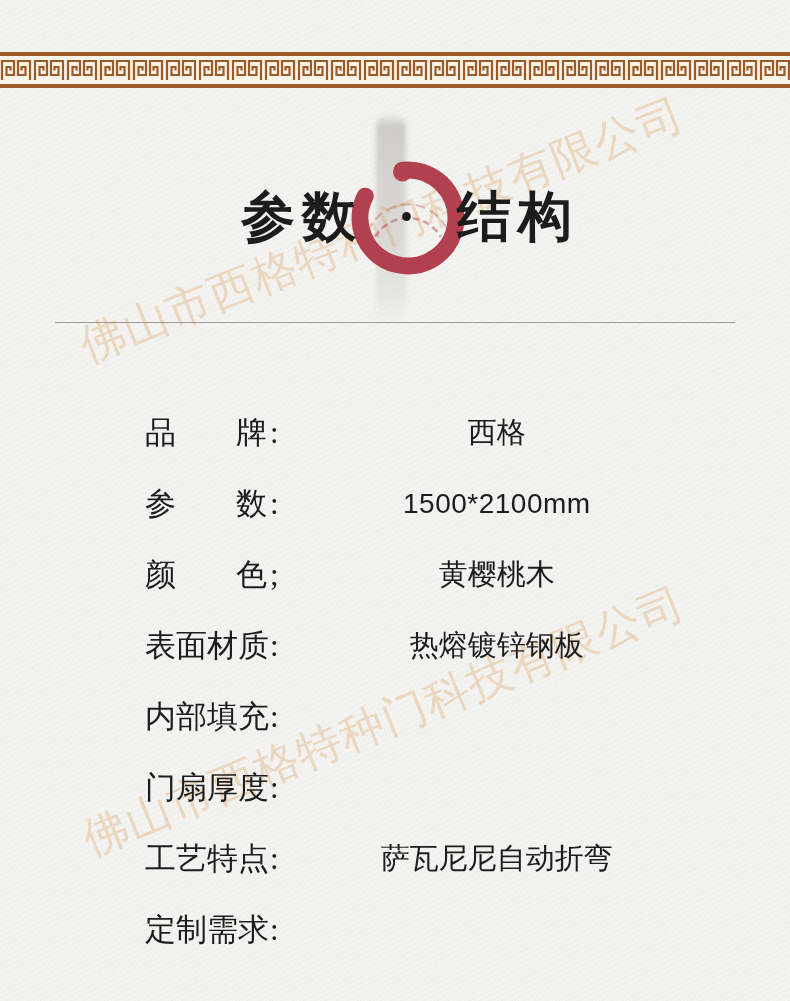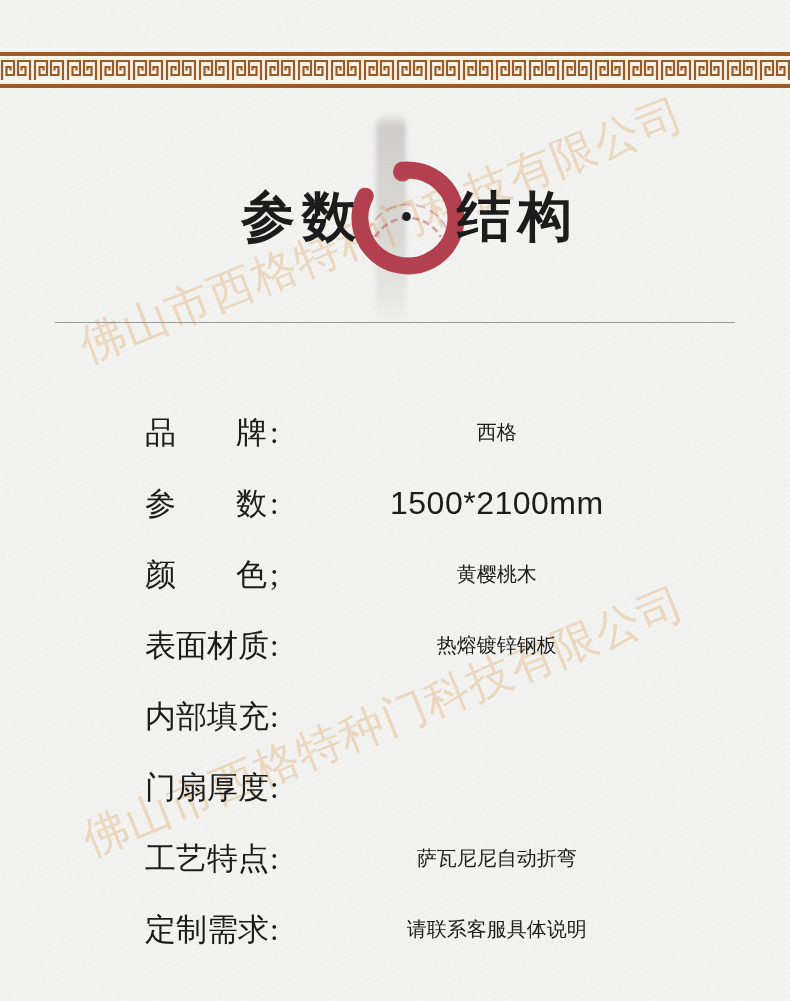--- a/index.html
+++ b/index.html
@@ -72,26 +72,26 @@
   }
   
   .specs{
     position:absolute;left:145px;top:397px;width:560px;z-index:4;
   }
   .spec-row{display:flex;align-items:center;height:71px;}
   .spec-label{flex:0 0 auto;display:flex;align-items:baseline;font-size:31px;}
   .char-spread{display:inline-flex;width:122px;justify-content:space-between;}
   .spec-colon{margin-left:3px;font-size:31px;}
   .spec-value{
-    flex:1 1 auto;text-align:center;font-size:20px;
+    flex:1 1 auto;text-align:center;font-size:29px;
     padding-left:10px;
   }
   .spec-value.ascii{
     font-family:"Liberation Sans","DejaVu Sans",sans-serif;
-    font-size:32px;letter-spacing:0.5px;
+    font-size:28px;letter-spacing:0.5px;
   }
 </style>
 </head>
 <body>
 
 <div class="paper-texture"></div>
 
 <svg class="meander-band" viewBox="0 0 790 36" xmlns="http://www.w3.org/2000/svg">
   <defs>
     <pattern id="mea" x="0" y="4" width="33" height="28" patternUnits="userSpaceOnUse">
@@ -213,16 +213,15 @@
   <div class="spec-row">
     <div class="spec-label">
         <span class="char-spread">
           <span>定</span>
           <span>制</span>
           <span>需</span>
           <span>求</span>
         </span>
         <span class="spec-colon">:</span>
       </div>
-    <div class="spec-value">请联系客服具体说明</div>
   </div>
 
 </div>
 
 </body></html>

